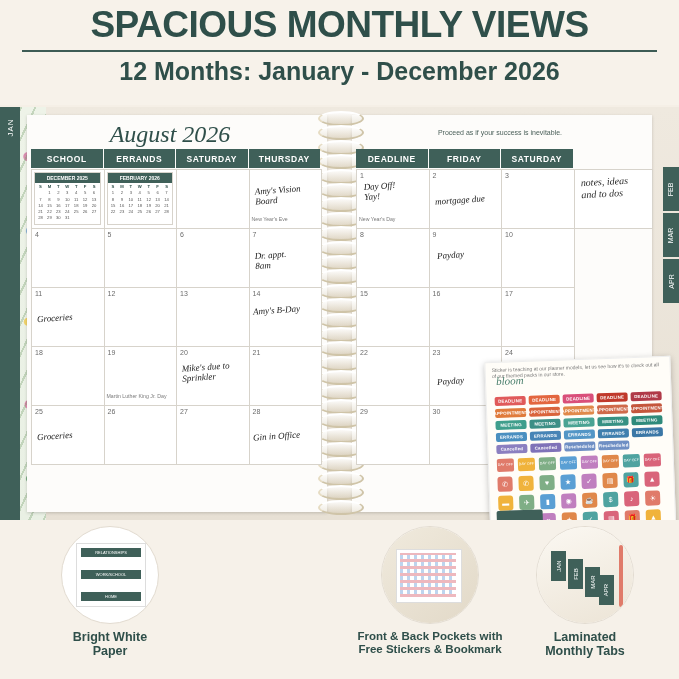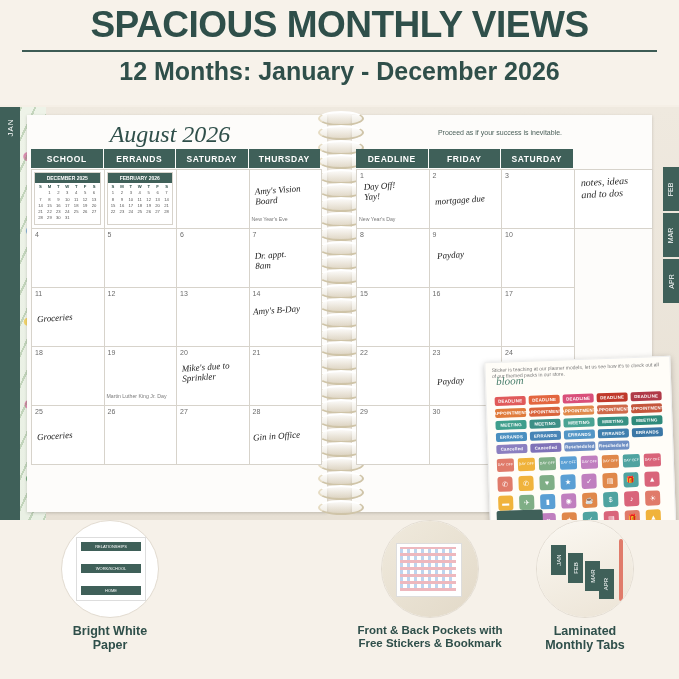--- a/index.html
+++ b/index.html
@@ -103,21 +103,21 @@
   .sq{position:absolute;width:15px;height:15px;border-radius:3px;display:flex;align-items:center;
     justify-content:center;color:#fff;font-size:7px;}
   .daychip{position:absolute;width:17px;height:13px;border-radius:2px;color:#fff;font-size:3.6px;
     display:flex;align-items:center;justify-content:center;text-align:center;line-height:1.05;}
   .bookmark{position:absolute;left:6px;top:148px;width:46px;height:110px;background:#3f6059;
     border-radius:2px;color:#fff;display:flex;align-items:center;justify-content:center;
     font-family:"Liberation Serif",serif;font-style:italic;font-size:9px;text-align:center;line-height:1.25;}
 
   
   .features{position:absolute;left:0;top:520px;width:679px;height:159px;background:#f6f1e9;}
-  .fcard{position:absolute;top:0;width:160px;}
+  .fcard{position:absolute;top:6px;width:160px;}
   .fcirc{width:96px;height:96px;border-radius:50%;overflow:hidden;margin:0 auto;
     border:1px solid #e2dbd0;position:relative;background:#fff;}
   .flabel{margin-top:6px;text-align:center;font-size:12.5px;font-weight:bold;color:#2f4f4a;line-height:1.15;}
 
   .mini-planner{position:absolute;left:14px;top:16px;width:68px;height:62px;background:#fff;
     border:1px solid #ddd;}
   .mp-row{position:absolute;left:4px;right:4px;height:9px;background:#3f6059;color:#fff;font-size:4px;
     display:flex;align-items:center;justify-content:center;}
 
   .binding{position:absolute;inset:0;background:linear-gradient(160deg,#eef3e9,#dfe9dc);}

